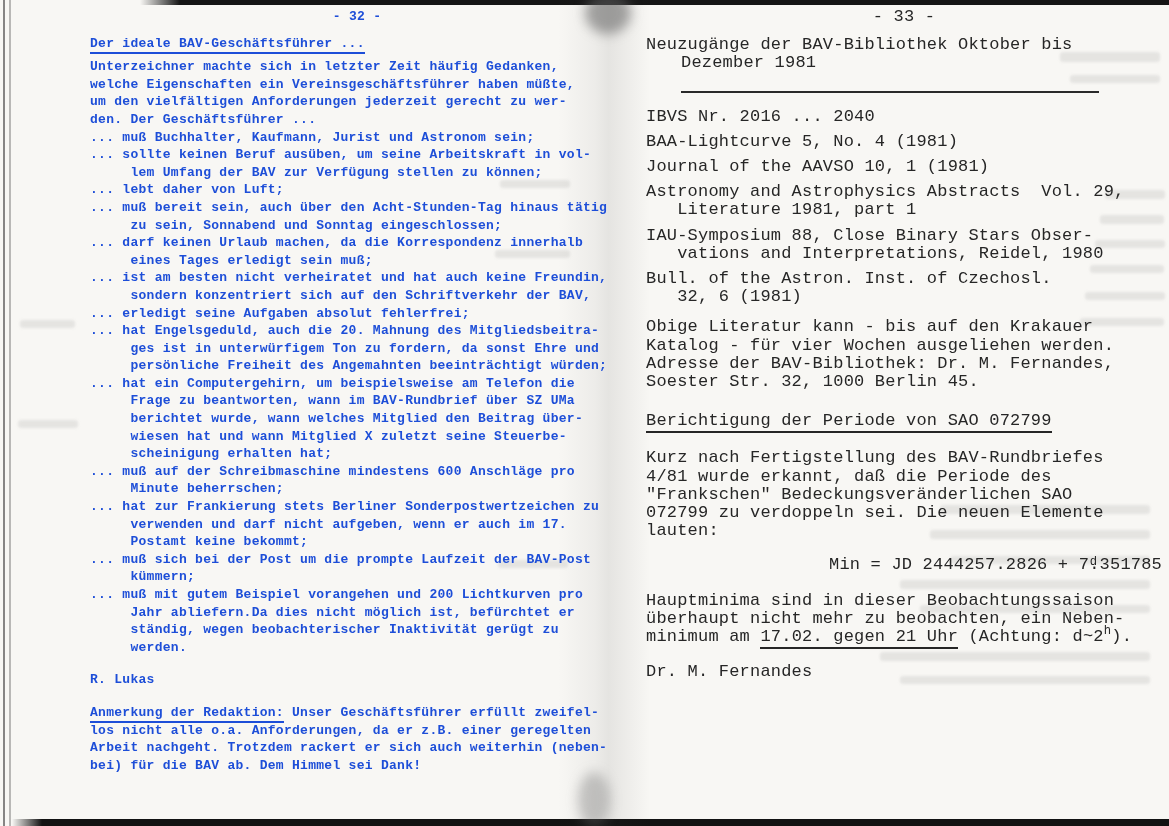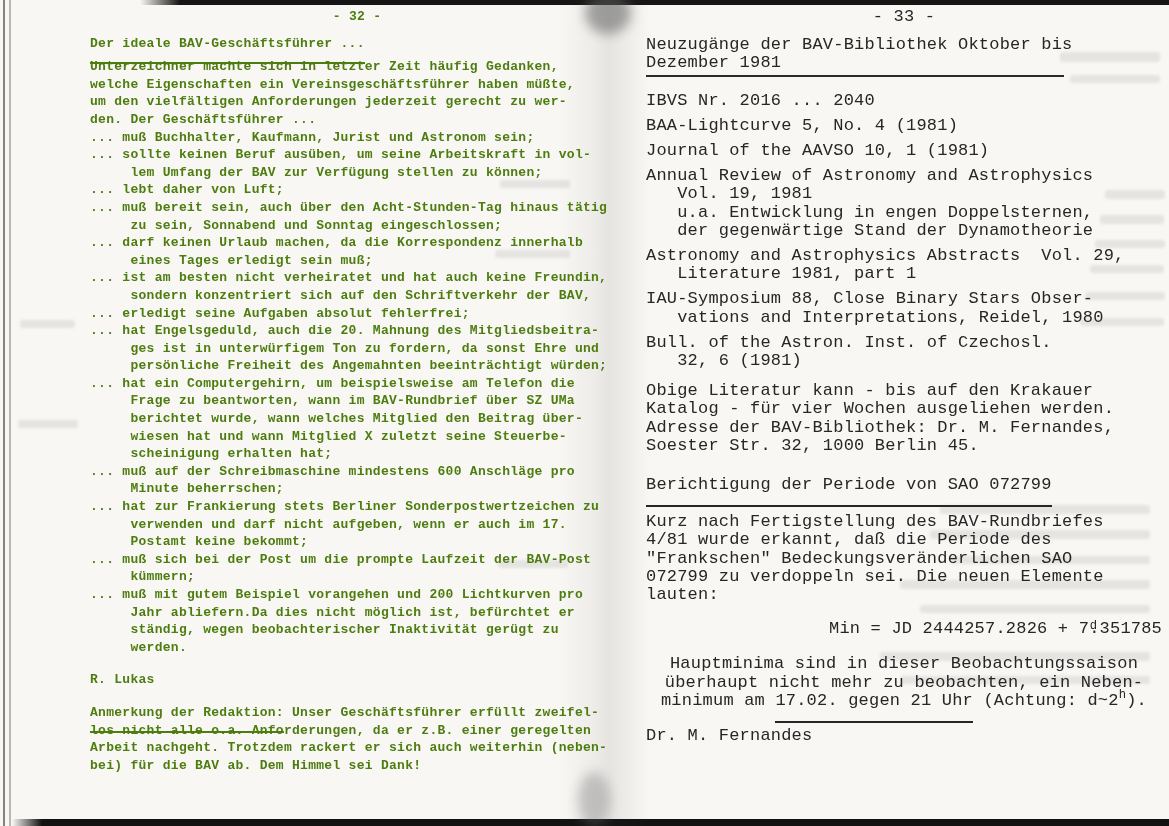--- a/index.html
+++ b/index.html
@@ -18,46 +18,46 @@
   .gutter{position:absolute;left:558px;top:0;width:92px;height:100%;
     background:linear-gradient(90deg,rgba(0,0,0,0) 0%,rgba(60,60,60,0.06) 40%,rgba(60,60,60,0.10) 55%,rgba(0,0,0,0) 100%);}
   .smudge{position:absolute;border-radius:50%;filter:blur(6px);}
   .smudge.top{left:585px;top:-8px;width:46px;height:42px;background:rgba(95,95,95,0.55);}
   .smudge.bot{left:578px;top:772px;width:32px;height:56px;background:rgba(105,105,105,0.35);}
   .bleed{position:absolute;background:rgba(110,110,110,0.14);filter:blur(1.5px);border-radius:3px;}
 
   
   .page{position:absolute;top:8px;}
   .page .pre{white-space:pre;}
-  .u{border-bottom:2px solid currentColor;padding-bottom:11px;}
+  .u{border-bottom:2px solid currentColor;padding-bottom:1px;}
 
   .page.left{
-    left:90px;width:534px;color:#4d7c0f;
+    left:90px;width:534px;color:#1d4ed8;
     font-weight:700;font-size:13px;line-height:17.6px;letter-spacing:0.28px;
   }
   .page.left .pn{text-align:center;margin-bottom:9px;font-weight:700;}
   .page.left .title{margin-bottom:6px;}
   .page.left .sig{margin-top:15px;margin-bottom:15px;font-family:Liberation Mono, monospace;}
 
   .page.right{
     left:646px;width:516px;color:#262626;
     font-weight:400;font-size:17px;line-height:18.2px;letter-spacing:0.2px;
   }
   .page.right .pn{text-align:center;margin-bottom:10px;}
-  .t2{width:418px;border-bottom:2px solid #2a2a2a;padding-bottom:2px;}
+  .t2{width:418px;border-bottom:2px solid #2a2a2a;padding-bottom:18px;margin-left:35px;}
   .sec1-title{margin-bottom:15px;}
   .libitem{margin-bottom:7px;}
   .para.obige{margin-top:12px;}
   .sec2-title{margin-top:21px;}
   .para.kurz{margin-top:19px;}
   .formula{margin-top:16px;padding-left:40px;white-space:pre;text-align:right;}
   .dstack{display:inline-block;position:relative;width:0.62em;}
   .dstack .dsup{position:absolute;left:0.06em;bottom:0.52em;font-size:0.72em;line-height:1;}
   sup.hsup{font-size:0.72em;line-height:0;}
-  .para.haupt{margin-top:17px;text-align:center;}
+  .para.haupt{margin-top:17px;}
   .page.right .sig{margin-top:17px;}
 </style>
 </head>
 <body>
 
 <div class="scan">
 
   <div class="topbar"></div>
   <div class="botbar"></div>
   <div class="edge1"></div>
@@ -133,24 +133,20 @@
 
   <div class="page right">
     <div class="pn">- 33 -</div>
     <div class="sec1-title">
       <div class="pre">Neuzugänge der BAV-Bibliothek Oktober bis</div>
       <div class="pre t2">Dezember 1981</div>
     </div>
     <div class="pre libitem">IBVS Nr. 2016 ... 2040</div>
     <div class="pre libitem">BAA-Lightcurve 5, No. 4 (1981)</div>
     <div class="pre libitem">Journal of the AAVSO 10, 1 (1981)</div>
-    <div class="pre libitem">Annual Review of Astronomy and Astrophysics
-   Vol. 19, 1981
-   u.a. Entwicklung in engen Doppelsternen,
-   der gegenwärtige Stand der Dynamotheorie</div>
     <div class="pre libitem">Astronomy and Astrophysics Abstracts  Vol. 29,
    Literature 1981, part 1</div>
     <div class="pre libitem">IAU-Symposium 88, Close Binary Stars Obser-
    vations and Interpretations, Reidel, 1980</div>
     <div class="pre libitem">Bull. of the Astron. Inst. of Czechosl.
    32, 6 (1981)</div>
     <div class="pre para obige">Obige Literatur kann - bis auf den Krakauer
 Katalog - für vier Wochen ausgeliehen werden.
 Adresse der BAV-Bibliothek: Dr. M. Fernandes,
 Soester Str. 32, 1000 Berlin 45.</div>

